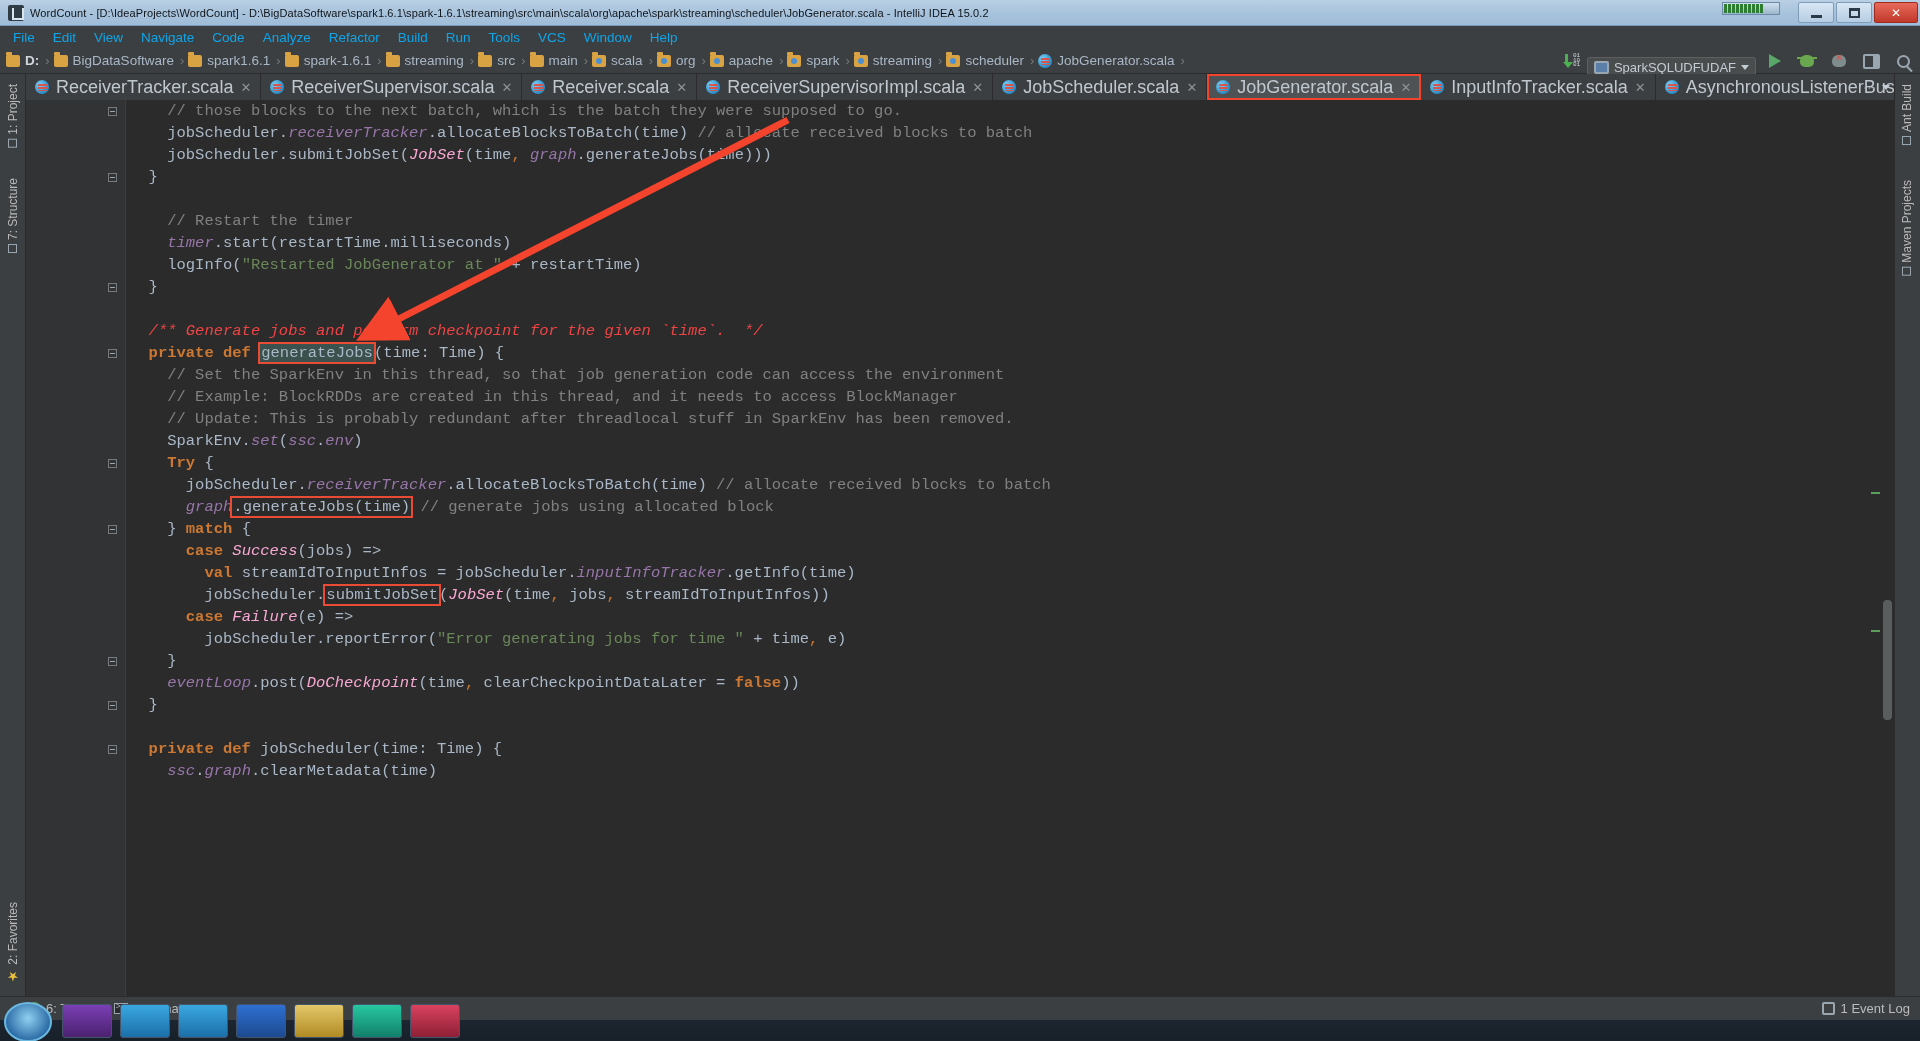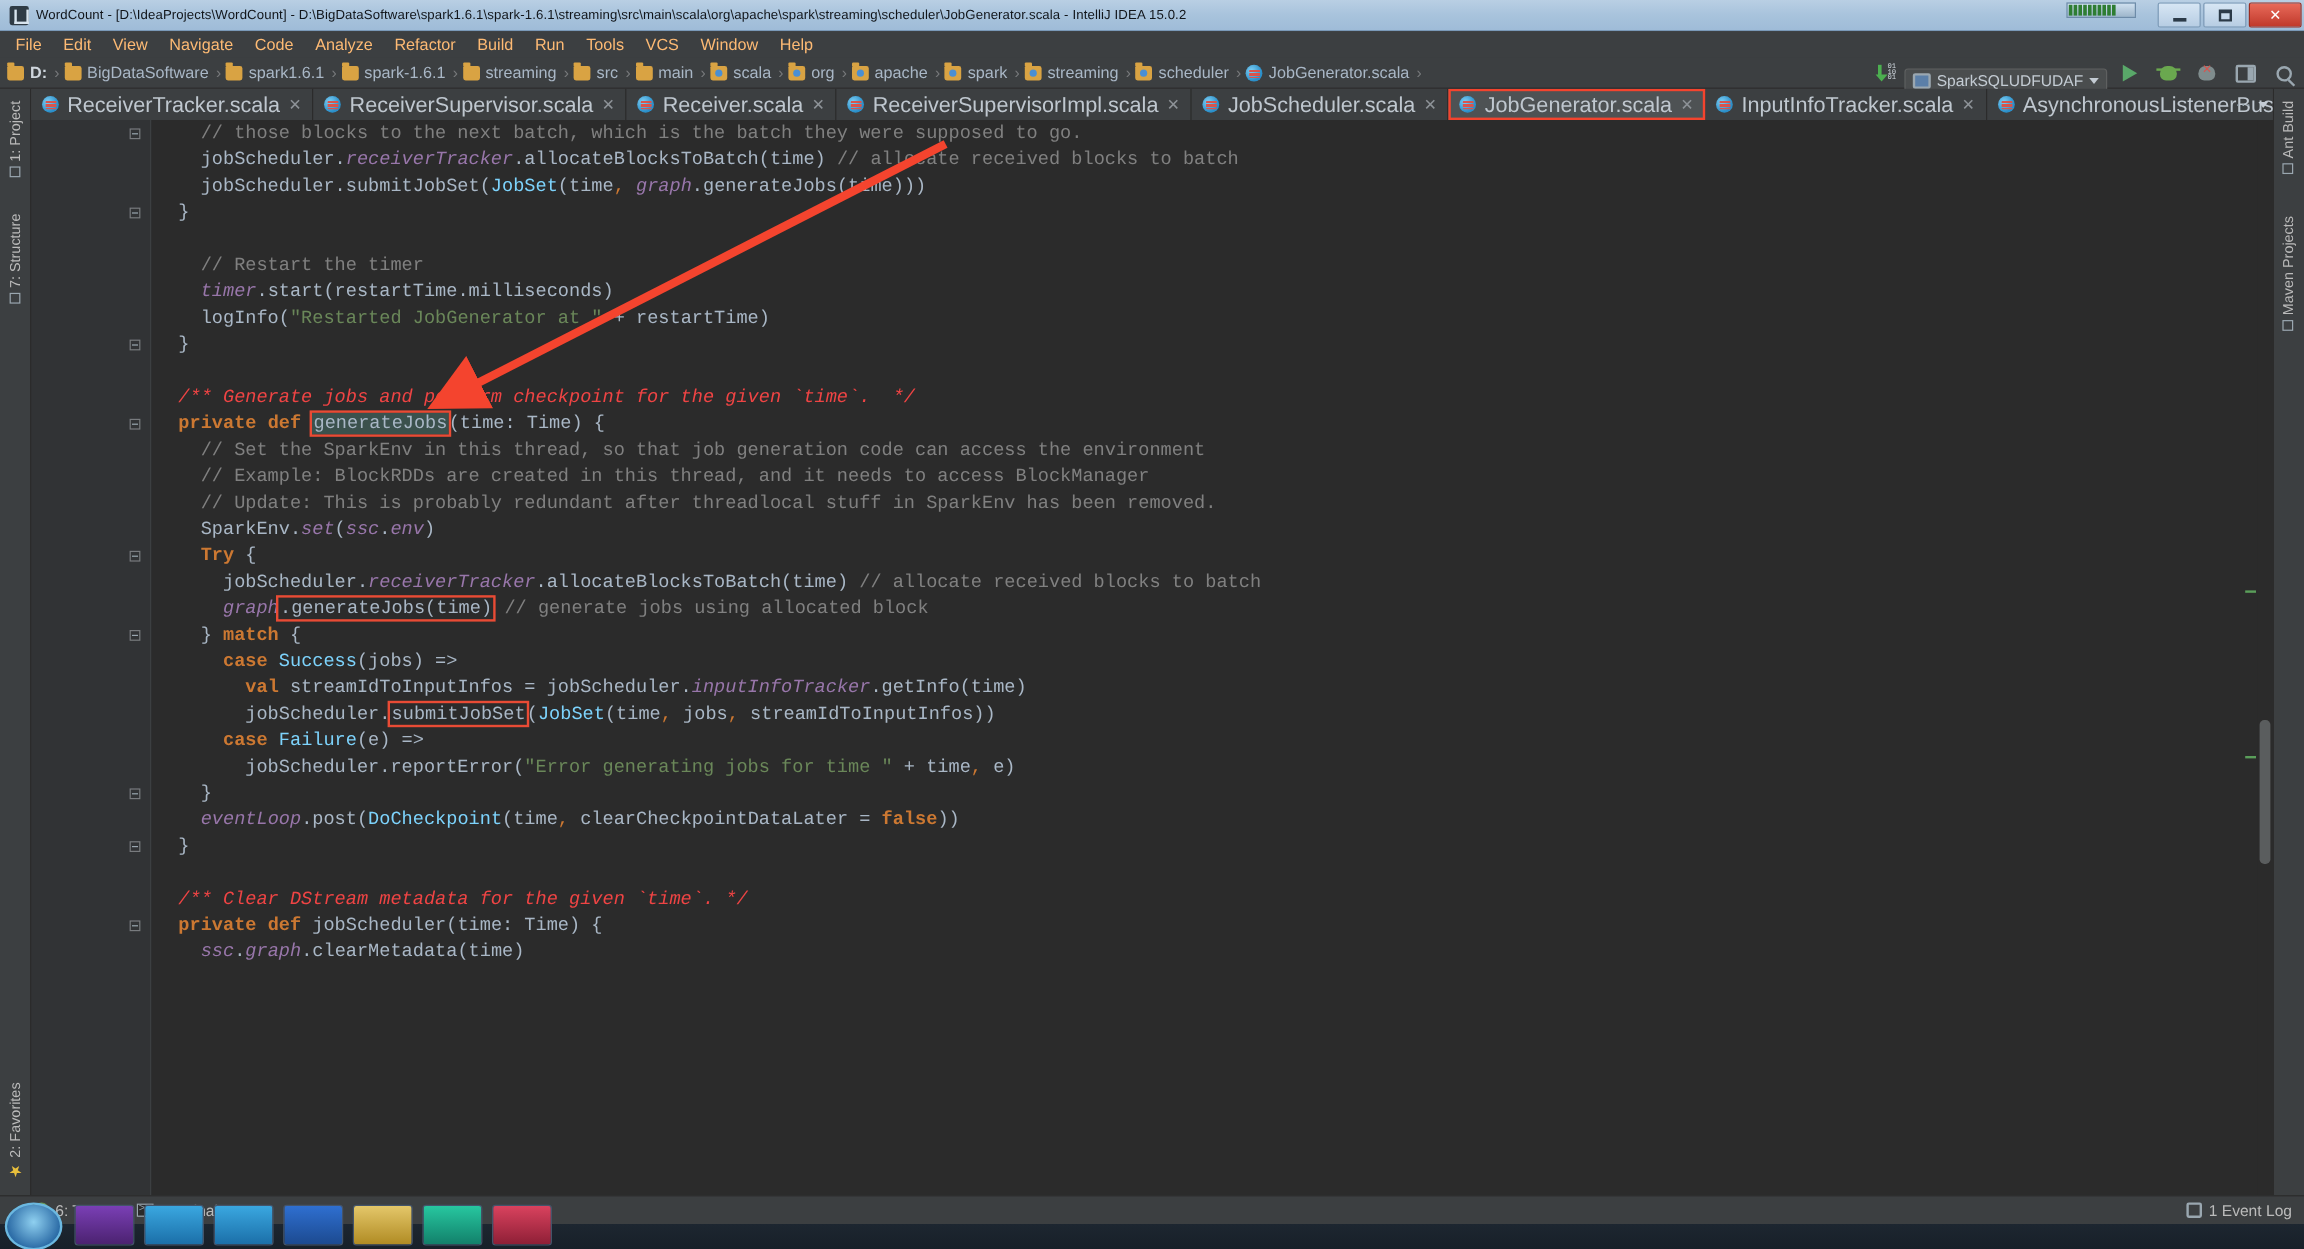--- a/index.html
+++ b/index.html
@@ -48,21 +48,21 @@
     display:flex; align-items:center; padding:1px;
   }
   .sys-indicator i{ display:block;width:3px;height:9px;background:#2e7d32;margin-right:1px;}
 
   
   .menubar {
     position:absolute; top:26px; left:0; width:1920px; height:22px;
     background:#3c3f41; display:flex; align-items:center; padding-left:4px;
   }
   .menu-item {
-    padding:2px 9px; font-size:13.5px; color:#fdba74; cursor:pointer; white-space:nowrap;
+    padding:2px 9px; font-size:13.5px; color:#0ea5e9; cursor:pointer; white-space:nowrap;
   }
 
   
   .navbar {
     position:absolute; top:48px; left:0; width:1920px; height:26px;
     background:#3c3f41; display:flex; align-items:center; padding-left:4px;
     border-bottom:1px solid #2b2b2b;
   }
   .crumb { display:flex; align-items:center; padding:0 2px; cursor:pointer; white-space:nowrap;}
   .crumb .lbl { font-size:13.5px; color:#a9b7c6; padding:0 2px;}
@@ -175,21 +175,21 @@
   .code-line{
     height:22px; line-height:22px; white-space:pre;
     font-family:"Liberation Mono",monospace; font-size:15.5px; color:#a9b7c6;
     padding-left:8px;
   }
   .kw{color:#cc7832;font-weight:bold;}
   .cm{color:#808080;}
   .doc{color:#ef4444;font-style:italic;}
   .str{color:#6a8759;}
   .fld{color:#9876aa;font-style:italic;}
-  .cls{color:#7dd3fc;}
+  .cls{color:#f9a8d4;font-style:italic;}
   .pnc{color:#cc7832;}
   .hl-ident{ background:#3b514d; }
   .box-red{ outline:2px solid #e94b35; outline-offset:0px; padding:0 1px;}
 
   
   .arrow-svg{ position:absolute; left:0; top:0; width:100%; height:100%; pointer-events:none; }
 
   .scrollbar-v{
     position:absolute;right:0;top:0;bottom:0;width:13px;background:#2b2b2b;
   }
@@ -639,26 +639,20 @@
           <div class="ln-fold"><span class="fold-box"></span></div>
           <div class="code-line"><span class="">  }</span></div>
         </div>
         <div class="ln-row">
           <div class="ln-no">258</div>
           <div class="ln-bulb"></div>
           <div class="ln-fold"></div>
           <div class="code-line"><span class=""></span></div>
         </div>
         <div class="ln-row">
-          <div class="ln-no">259</div>
-          <div class="ln-bulb"></div>
-          <div class="ln-fold"></div>
-          <div class="code-line"><span class="doc">  /** Clear DStream metadata for the given `time`. */</span></div>
-        </div>
-        <div class="ln-row">
           <div class="ln-no">260</div>
           <div class="ln-bulb"></div>
           <div class="ln-fold"><span class="fold-box"></span></div>
           <div class="code-line"><span class="">  </span><span class="kw">private def</span><span class=""> jobScheduler(time: Time) {</span></div>
         </div>
         <div class="ln-row">
           <div class="ln-no">261</div>
           <div class="ln-bulb"></div>
           <div class="ln-fold"></div>
           <div class="code-line"><span class="">    </span><span class="fld">ssc</span><span class="">.</span><span class="fld">graph</span><span class="">.clearMetadata(time)</span></div>

